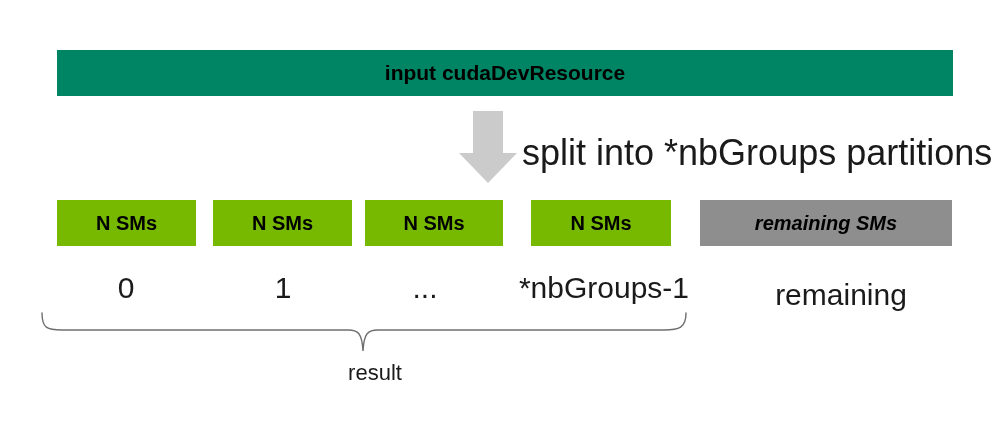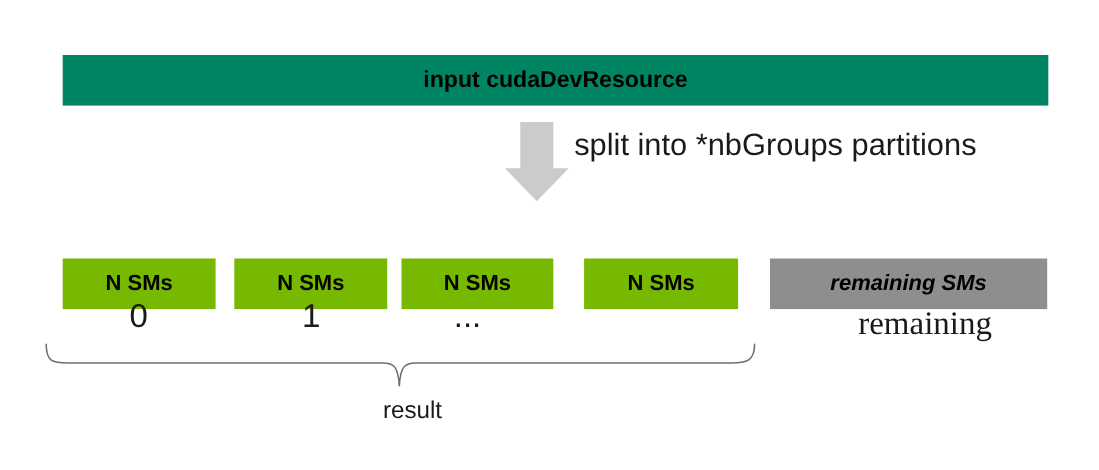--- a/index.html
+++ b/index.html
@@ -34,33 +34,32 @@
   .arrow-svg {
     position: absolute;
     left: 458px;
     top: 109px;
     width: 60px;
     height: 78px;
   }
   .split-text {
     position: absolute;
     left: 522px;
-    top: 116px;
-    font-size: 28px;
+    top: 132px;
+    font-size: 36px;
     color: var(--softink, #1a1a1a);
     white-space: nowrap;
   }
   .box {
     position: absolute;
     top: 200px;
     height: 46px;
     display: flex;
     align-items: center;
     justify-content: center;
-    margin-top: 35px;
   }
   .box span {
     font-size: 20px;
     font-weight: bold;
     color: var(--ink, #000);
     white-space: nowrap;
   }
   .box.green { background: var(--nvgreen, #76B900); }
   .box.gray  { background: var(--graybox, #8E8E8E); }
   .b0 { left: 57px;  width: 139px; }
@@ -73,21 +72,21 @@
     top: 271px;
     transform: translateX(-50%);
     font-size: 30px;
     color: var(--softink, #1a1a1a);
     white-space: nowrap;
   }
   .i0 { left: 126px; }
   .i1 { left: 283px; }
   .i2 { left: 425px; }
   .i3 { left: 604px; }
-  .iR { left: 841px; top: 278px; font-family: Liberation Serif, serif; }
+  .iR { left: 841px; top: 278px; }
   .brace-svg {
     position: absolute;
     left: 40px;
     top: 308px;
     width: 650px;
     height: 48px;
   }
   .result-label {
     position: absolute;
     left: 375px;
@@ -125,20 +124,21 @@
   <div class="box green b3">
     <span>N SMs</span>
   </div>
   <div class="box gray bR">
     <span>remaining SMs</span>
   </div>
 
   <div class="idx i0">0</div>
   <div class="idx i1">1</div>
   <div class="idx i2">...</div>
+  <div class="idx i3">*nbGroups-1</div>
   <div class="idx iR">remaining</div>
 
   <svg class="brace-svg" viewBox="0 0 650 48" aria-hidden="true">
     <path d="M2,5 C2,20 7,22 22,22 L308,22 C318,22 322,25 323,43 C324,25 328,22 338,22 L624,22 C639,22 646,20 646,5" fill="none" stroke="#6F6F6F" stroke-width="1.4" stroke-linecap="round"></path>
   </svg>
 
   <div class="result-label">result</div>
 
 </div>
 

